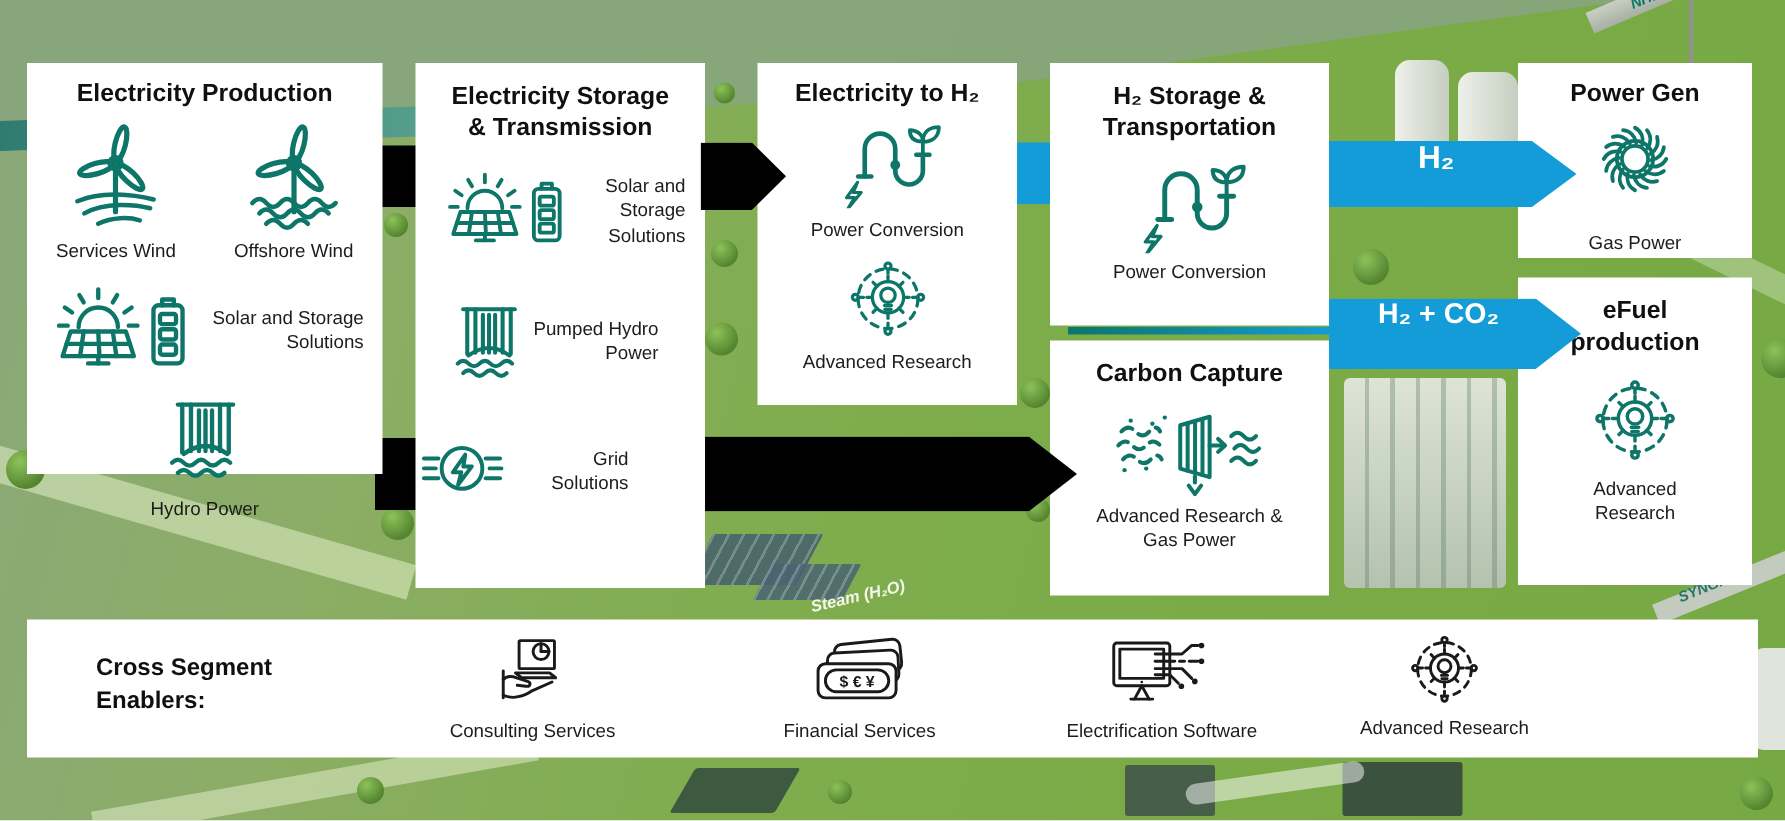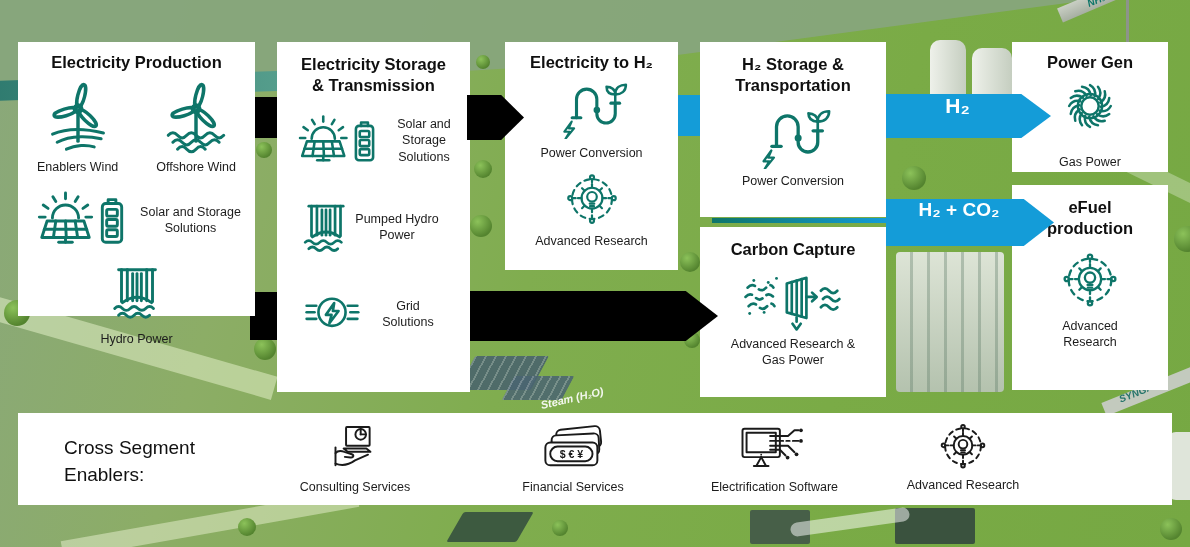--- a/index.html
+++ b/index.html
@@ -6,21 +6,21 @@
   .stage{position:relative;width:1190px;height:547px;overflow:hidden;
     font-family:"Liberation Sans","DejaVu Sans",sans-serif;
     background:linear-gradient(105deg,#8aa87b 0%,#8cad66 22%,#80ad4f 45%,#7aab46 70%,#76a843 100%)}
   .deco{position:absolute;z-index:0}
   .tree{position:absolute;z-index:0;border-radius:50%;
     background:radial-gradient(circle at 35% 30%,#8cc25a,#54842f 72%)}
   .bg-label{position:absolute;z-index:0;font-weight:bold;font-style:italic;white-space:nowrap}
   .card{position:absolute;background:#fff;z-index:2;box-sizing:border-box}
   .b-title{font-weight:700;font-size:16.5px;color:#101010;text-align:center;line-height:1.3;padding-top:10px}
   .cap{font-size:12.5px;color:#1c1c1c;text-align:center;line-height:1.28}
-  .side-label{font-size:12.5px;color:#1c1c1c;text-align:center;line-height:1.3}
+  .side-label{font-size:12.5px;color:#1c1c1c;text-align:right;line-height:1.3}
   .cell{display:flex;flex-direction:column;align-items:center}
   .hrow{display:flex;align-items:center}
   .icon{display:block}
   .blk{position:absolute;background:#000;z-index:1}
   .blk-over{position:absolute;background:#000;z-index:3}
   .blue{position:absolute;background:#149CD8}
   .flow-arrow{position:absolute;z-index:3;background:#149CD8;display:flex;align-items:flex-start;justify-content:center;
     color:#fff;font-weight:700;clip-path:polygon(0 0,82% 0,100% 50%,82% 100%,0 100%)}
   .gradline{position:absolute;z-index:1;background:linear-gradient(90deg,#0E7569,#149CD8)}
   .teal{color:#0E7569}
@@ -301,21 +301,21 @@
     <span>H₂ + CO₂</span>
   </div>
 
   <div class="card" style="left:18px;top:42px;width:237px;height:274px">
     <div class="b-title">Electricity Production</div>
     <div class="hrow" style="justify-content:space-around;margin-top:8px">
       <div class="cell">
         <svg class="icon teal" width="74" height="74">
             <use href="#sym-wind-onshore"></use>
           </svg>
-        <div class="cap" style="margin-top:4px">Enablers Wind</div>
+        <div class="cap" style="margin-top:4px">Services Wind</div>
       </div>
       <div class="cell">
         <svg class="icon teal" width="74" height="74">
             <use href="#sym-wind-offshore"></use>
           </svg>
         <div class="cap" style="margin-top:4px">Offshore Wind</div>
       </div>
     </div>
     <div class="hrow" style="justify-content:center;gap:8px;margin-top:14px">
       <svg class="icon teal" width="100" height="62">
@@ -343,21 +343,21 @@
           <use href="#sym-solarbat"></use>
         </svg>
       <div class="side-label" style="width:66px">Solar and Storage Solutions</div>
     </div>
     <div class="hrow" style="gap:0;margin-top:30px;padding-left:20px">
       <svg class="icon teal" width="58" height="58">
           <use href="#sym-dam"></use>
         </svg>
       <div class="side-label" style="width:84px">Pumped Hydro Power</div>
     </div>
-    <div class="hrow" style="gap:10px;margin-top:30px;padding-left:24px">
+    <div class="hrow" style="gap:10px;margin-top:30px;padding-left:0">
       <svg class="icon teal" width="62" height="56">
           <use href="#sym-grid"></use>
         </svg>
       <div class="side-label" style="width:70px">Grid Solutions</div>
     </div>
   </div>
 
   <div class="card" style="left:505px;top:42px;width:173px;height:228px">
     <div class="b-title">Electricity to H₂</div>
     <div class="cell" style="margin-top:4px">
@@ -412,21 +412,21 @@
     </div>
     <div class="cell" style="margin-top:10px">
       <svg class="icon teal" width="64" height="62">
           <use href="#sym-advres"></use>
         </svg>
       <div class="cap" style="margin-top:6px;width:80px">Advanced Research</div>
     </div>
   </div>
 
   <div class="card" style="left:18px;top:413px;width:1154px;height:92px">
-    <div style="position:absolute;left:46px;top:22px;font-weight:400;font-size:19px;color:#101010;line-height:1.4">
+    <div style="position:absolute;left:46px;top:22px;font-weight:700;font-size:16px;color:#101010;line-height:1.4">
       <div>Cross Segment</div>
       <div>Enablers:</div>
     </div>
     <div class="cell" style="position:absolute;left:262px;top:10px;width:150px">
       <svg class="icon ink" width="62" height="52">
           <use href="#sym-consulting"></use>
         </svg>
       <div class="cap" style="margin-top:4px">Consulting Services</div>
     </div>
     <div class="cell" style="position:absolute;left:480px;top:10px;width:150px">

